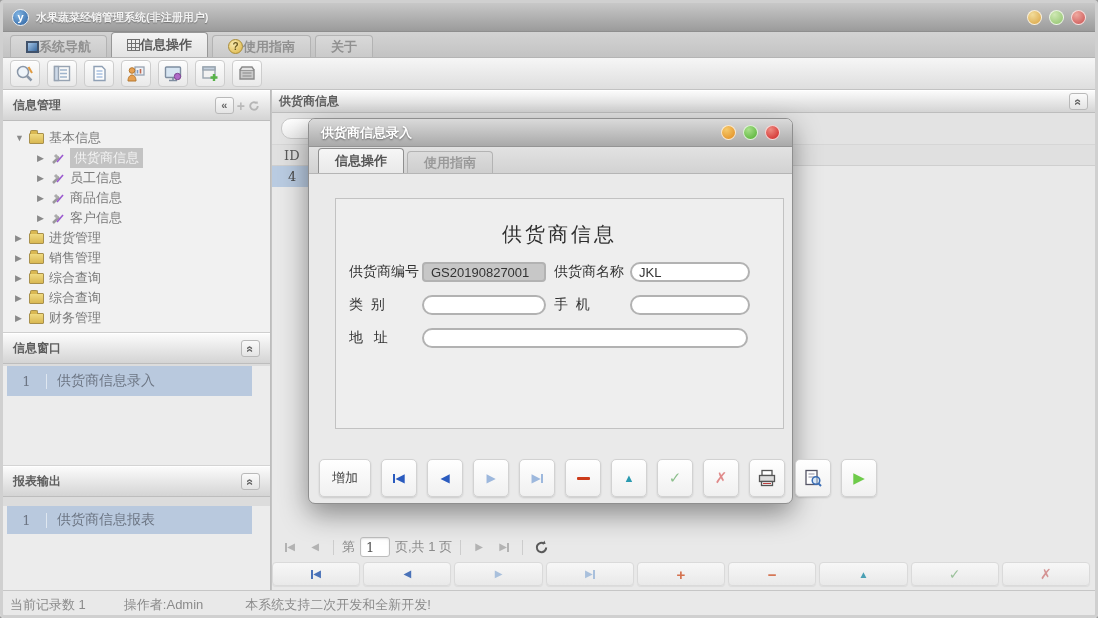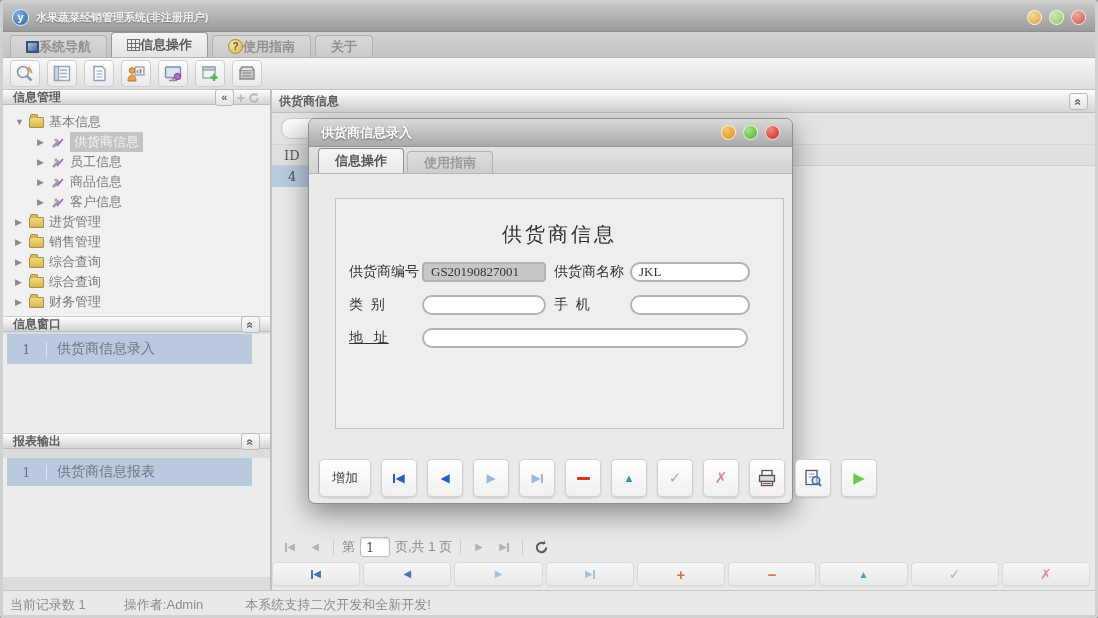--- a/index.html
+++ b/index.html
@@ -42,21 +42,21 @@
   
   .main-toolbar { position:absolute; top:58px; left:3px; right:3px; height:32px;
     background:linear-gradient(#f6f6f6,#dedede); border-bottom:1px solid #c2c2c2;
     display:flex; align-items:center; gap:7px; padding-left:7px; }
   .tool-btn { width:30px; height:27px; border-radius:4px; border:1px solid #cdcdcd;
     background:linear-gradient(#fdfdfd,#e9e9e9); display:flex; align-items:center; justify-content:center;
     box-shadow:inset 0 1px 0 rgba(255,255,255,.9); }
 
   
   .sidebar { position:absolute; top:90px; left:3px; width:268px; bottom:28px; background:#dcdcdc; border-right:1px solid #bcbcbc; }
-  .panel-header { height:15px; background:linear-gradient(#fbfbfb,#d4d4d4); border-top:1px solid #fff; border-bottom:1px solid #bdbdbd;
+  .panel-header { height:31px; background:linear-gradient(#fbfbfb,#d4d4d4); border-top:1px solid #fff; border-bottom:1px solid #bdbdbd;
     display:flex; align-items:center; padding:0 10px; font-size:12px; font-weight:bold; color:#5d5d5d; }
   .ph-buttons { margin-left:auto; display:flex; align-items:center; gap:3px; }
   .mini-btn { width:19px; height:17px; border:1px solid #b9b9b9; border-radius:3px; background:linear-gradient(#fafafa,#e4e4e4);
     display:flex; align-items:center; justify-content:center; font-size:11px; font-weight:bold; color:#666; line-height:1; }
   .ph-plus { color:#b9b9b9; font-weight:bold; font-size:14px; }
   .chev-up { display:inline-block; transform:rotate(90deg); font-size:12px; }
 
   .tree { height:212px; background:#f1f1f1; border-bottom:1px solid #cfcfcf; padding-top:7px; overflow:hidden; }
   .tree-row { height:20px; display:flex; align-items:center; gap:5px; padding-left:12px; font-size:13px; color:#7a7a7a; }
   .tree-row.child { padding-left:34px; }
@@ -123,23 +123,23 @@
     display:flex; align-items:flex-end; padding-left:9px; }
   .dlg-tab { height:22px; padding:0 16px; display:flex; align-items:center; font-size:13px; font-weight:bold; color:#9a9a9a;
     border:1px solid #b3b3b3; border-bottom:none; border-radius:4px 4px 0 0; background:linear-gradient(#dcdcdc,#cecece); margin-right:3px; }
   .dlg-tab.active { height:25px; background:linear-gradient(#f6f6f6,#e9e9e9); color:#555; border-color:#8f8f8f; }
 
   .form-box { position:absolute; left:26px; top:79px; width:449px; height:231px; border:1px solid #c2c2c2; background:#eeeeee; }
   .form-title { text-align:center; margin-top:22px; font-size:20px; color:#2e2e2e; letter-spacing:3px; }
   .form-rows { position:absolute; left:0; top:62px; width:100%; }
   .f-row { display:flex; align-items:center; height:22px; margin:0 0 11px 13px; }
   .f-label { font-size:14px; color:#333; white-space:pre; }
-  .f-label.w1 { width:73px; } .f-label.w2 { width:76px; margin-left:8px; } .f-label.w3 { width:73px; letter-spacing:1px;text-decoration:underline; }
+  .f-label.w1 { width:73px; } .f-label.w2 { width:76px; margin-left:8px; } .f-label.w3 { width:73px; letter-spacing:1px; }
   .f-input { height:20px; border:2px solid #b2b2b2; border-radius:10px; background:#fff; padding:0 7px;
-    font-family:Liberation Serif, serif; font-size:13px; color:#333; outline:none; }
+    font-family:Liberation Sans, sans-serif; font-size:13px; color:#333; outline:none; }
   .f-input.ro { background:#c7c7c7; border-radius:4px; }
   .fw-a { width:124px; } .fw-b { width:120px; } .fw-c { width:326px; }
 
   .dlg-toolbar { position:absolute; left:10px; top:340px; display:flex; gap:10px; }
   .dlg-btn { height:38px; border-radius:5px; border:1px solid #d2d2d2; background:linear-gradient(#ffffff,#f0f0f0);
     box-shadow:0 1px 2px rgba(0,0,0,.14); display:flex; align-items:center; justify-content:center; }
   .dlg-btn.txt { width:52px; font-size:13px; color:#444; }
   .dlg-btn.ic { width:36px; }
   .d-first,.d-prev { color:#2a5bbf; } .d-next,.d-last { color:#9db8dd; }
   .minus-bar { width:13px; height:3px; background:#cc3b1a; border-radius:1px; }

